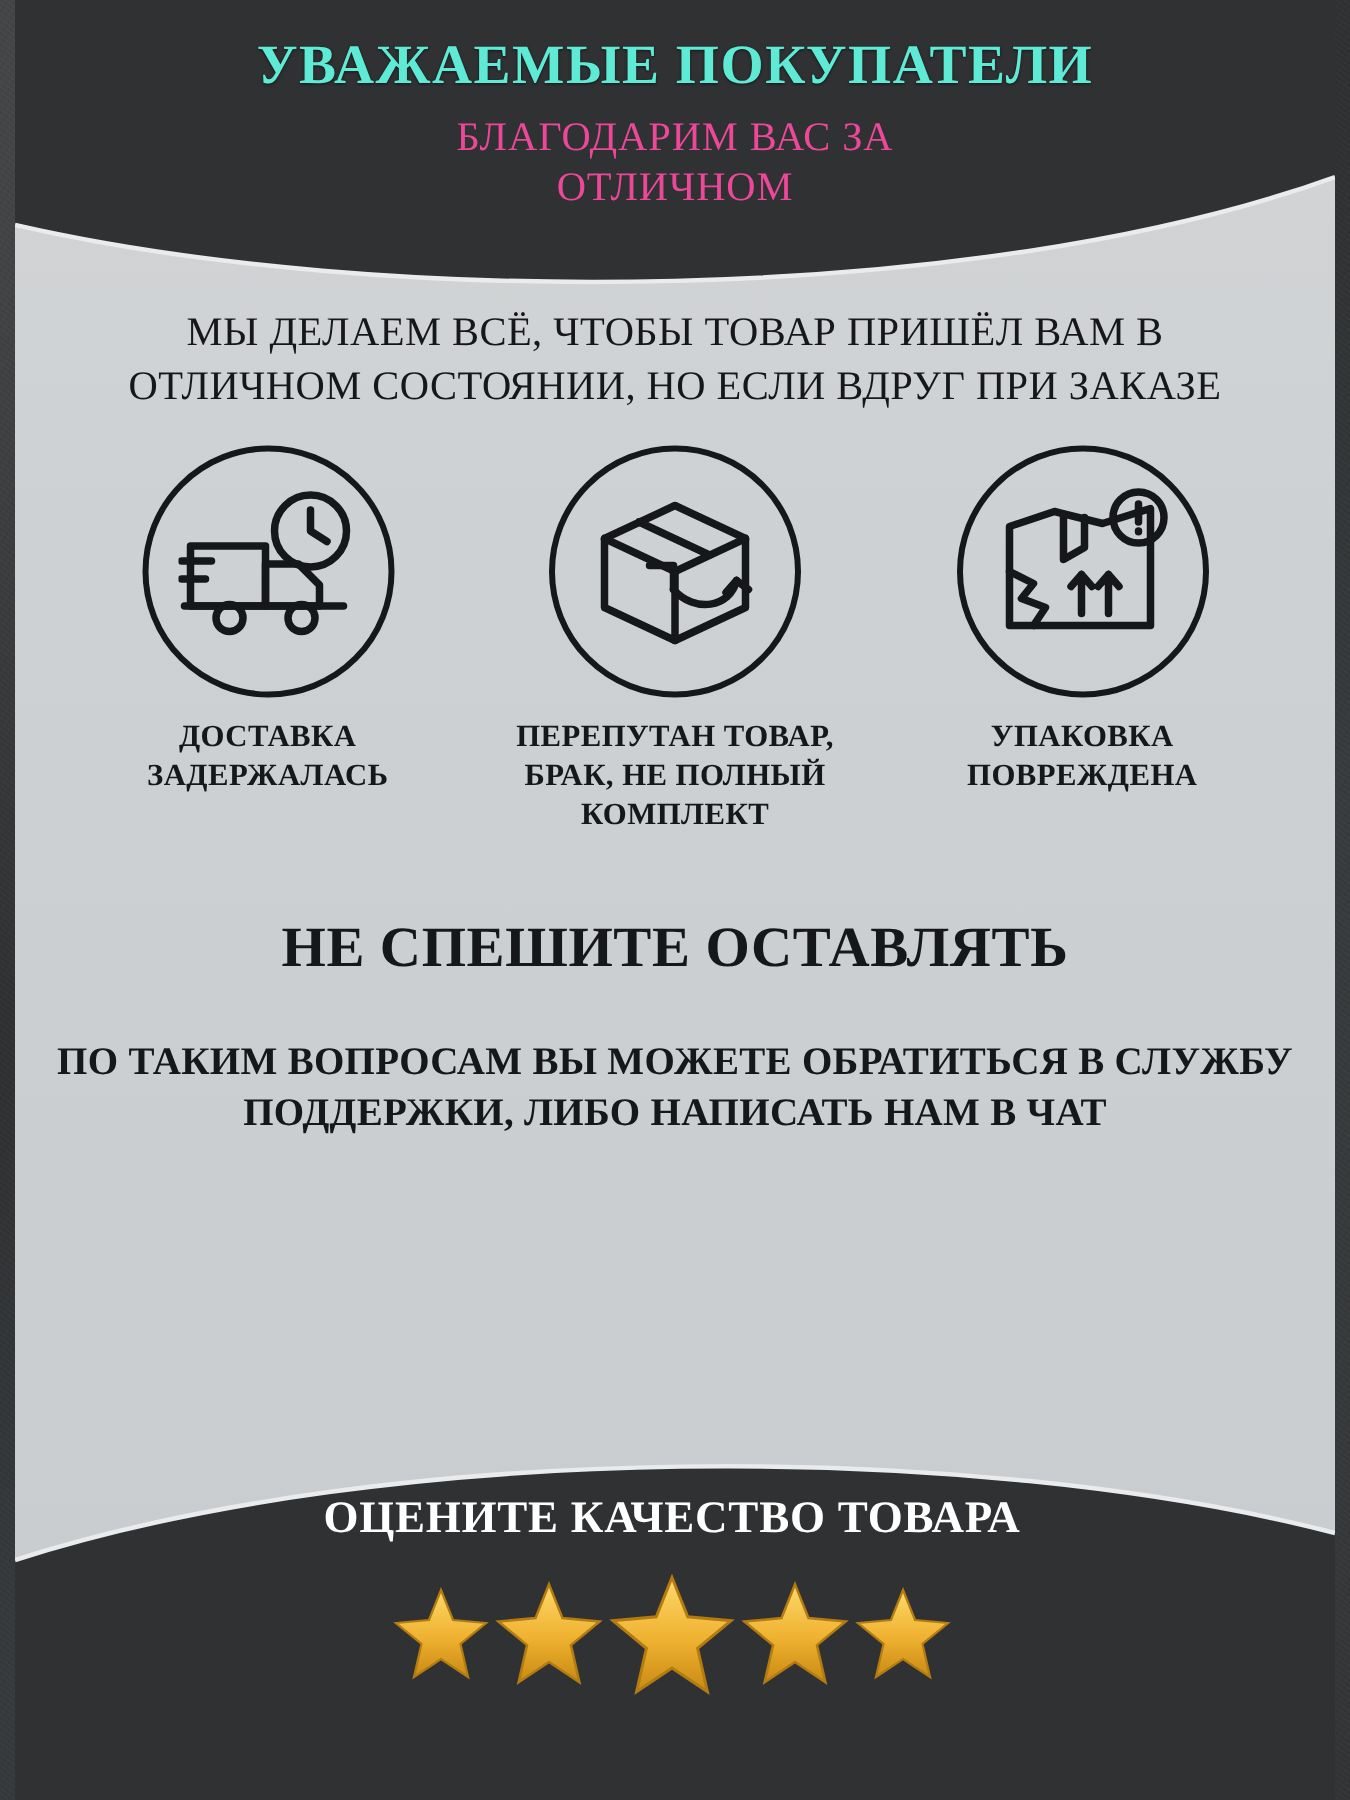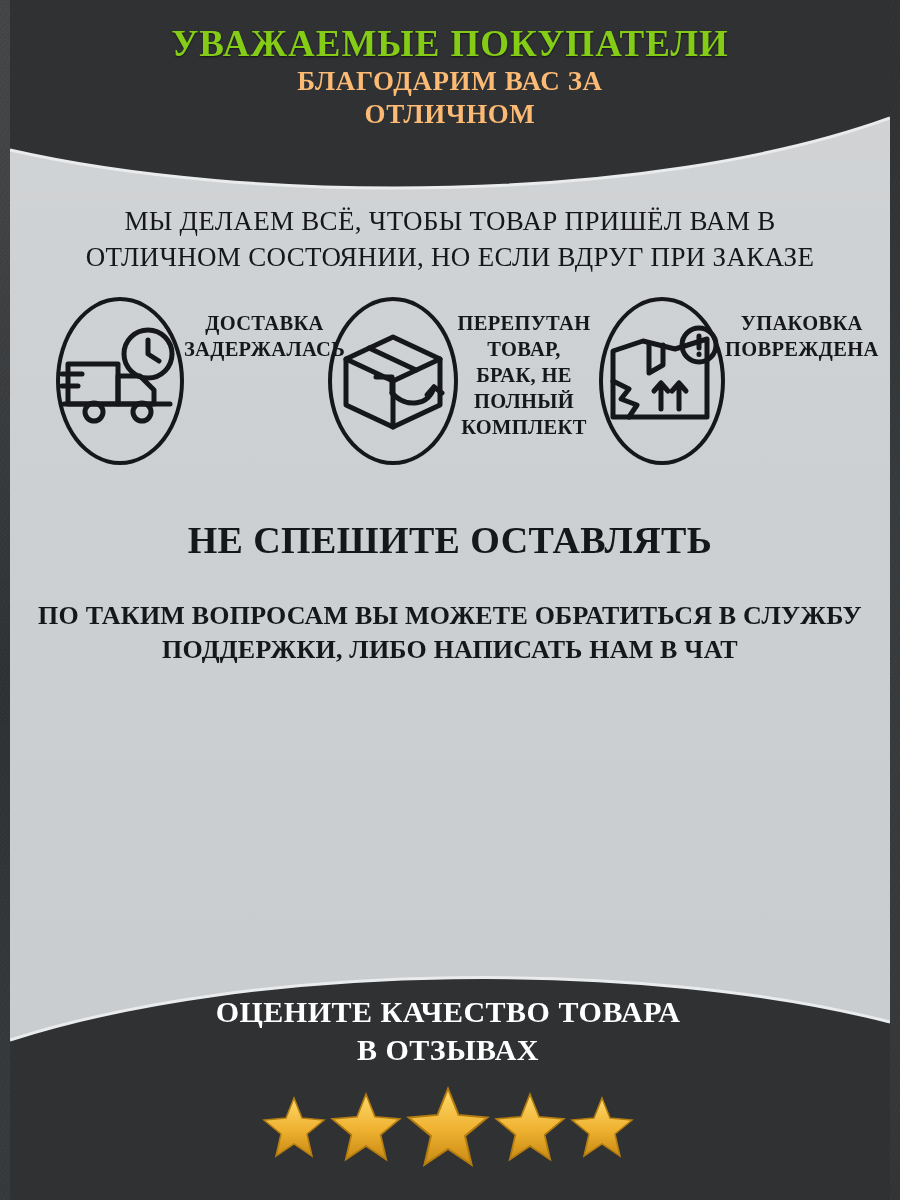--- a/index.html
+++ b/index.html
@@ -64,27 +64,28 @@
     left: 0; right: 0; top: 0;
     height: 170px;
     z-index: 5;
     text-align: center;
     padding-top: 22px;
   }
   .header-title {
     font-size: 37px;
     font-weight: bold;
     letter-spacing: 1px;
-    color: #84cc16;
+    color: #5eead4;
     text-shadow: 0 1px 2px rgba(0,0,0,.6);
   }
   .header-sub {
+    margin-top: 10px;
     font-size: 27px;
-    font-weight: bold;
-    color: #fdba74;
+    font-weight: normal;
+    color: #ec4899;
     line-height: 1.22;
     letter-spacing: .6px;
   }
 
   
   .content {
     position: absolute;
     left: 10px; right: 10px;
     top: 190px;
     bottom: 0;
@@ -105,21 +106,22 @@
   
   .icons-row {
     display: flex;
     justify-content: space-between;
     align-items: flex-start;
     padding: 22px 46px 0 46px;
   }
   .icon-item {
     width: 245px;
     display: flex;
-    flex-direction: row;
+    flex-direction: column;
+    align-items: center;
   }
   .icon-circle {
     width: 168px;
     height: 168px;
     border-radius: 50%;
     border: 4px solid #15171a;
     display: flex;
     align-items: center;
     justify-content: center;
     background: transparent;
@@ -291,21 +293,20 @@
     <div>НЕ СПЕШИТЕ ОСТАВЛЯТЬ</div>
   </div>
 
   <div class="note">ПО ТАКИМ ВОПРОСАМ ВЫ МОЖЕТЕ ОБРАТИТЬСЯ В СЛУЖБУ ПОДДЕРЖКИ, ЛИБО НАПИСАТЬ НАМ В ЧАТ</div>
 
 </div>
 
 <div class="footer">
   <div class="footer-title">
     <div>ОЦЕНИТЕ КАЧЕСТВО ТОВАРА</div>
-    <div>В ОТЗЫВАХ</div>
   </div>
   <div class="stars">
     <svg class="star s1" viewBox="0 0 64 62">
       <defs>
         <linearGradient id="g1" x1="0" y1="0" x2="0" y2="1">
           <stop offset="0%" stop-color="#fdd96a"></stop>
             <stop offset="55%" stop-color="#efb130"></stop>
             <stop offset="100%" stop-color="#c98a13"></stop>
         </linearGradient>
       </defs>

